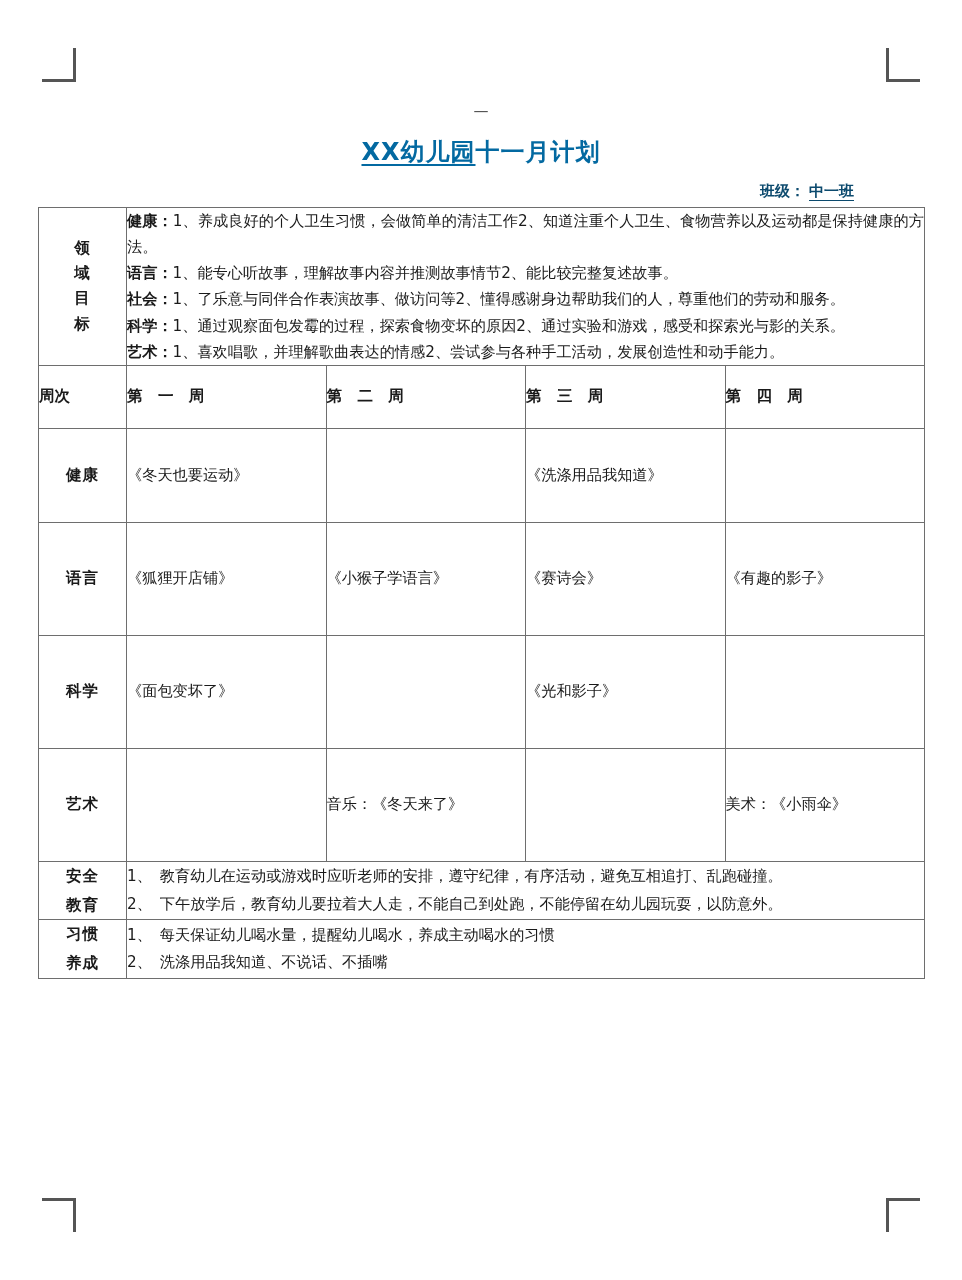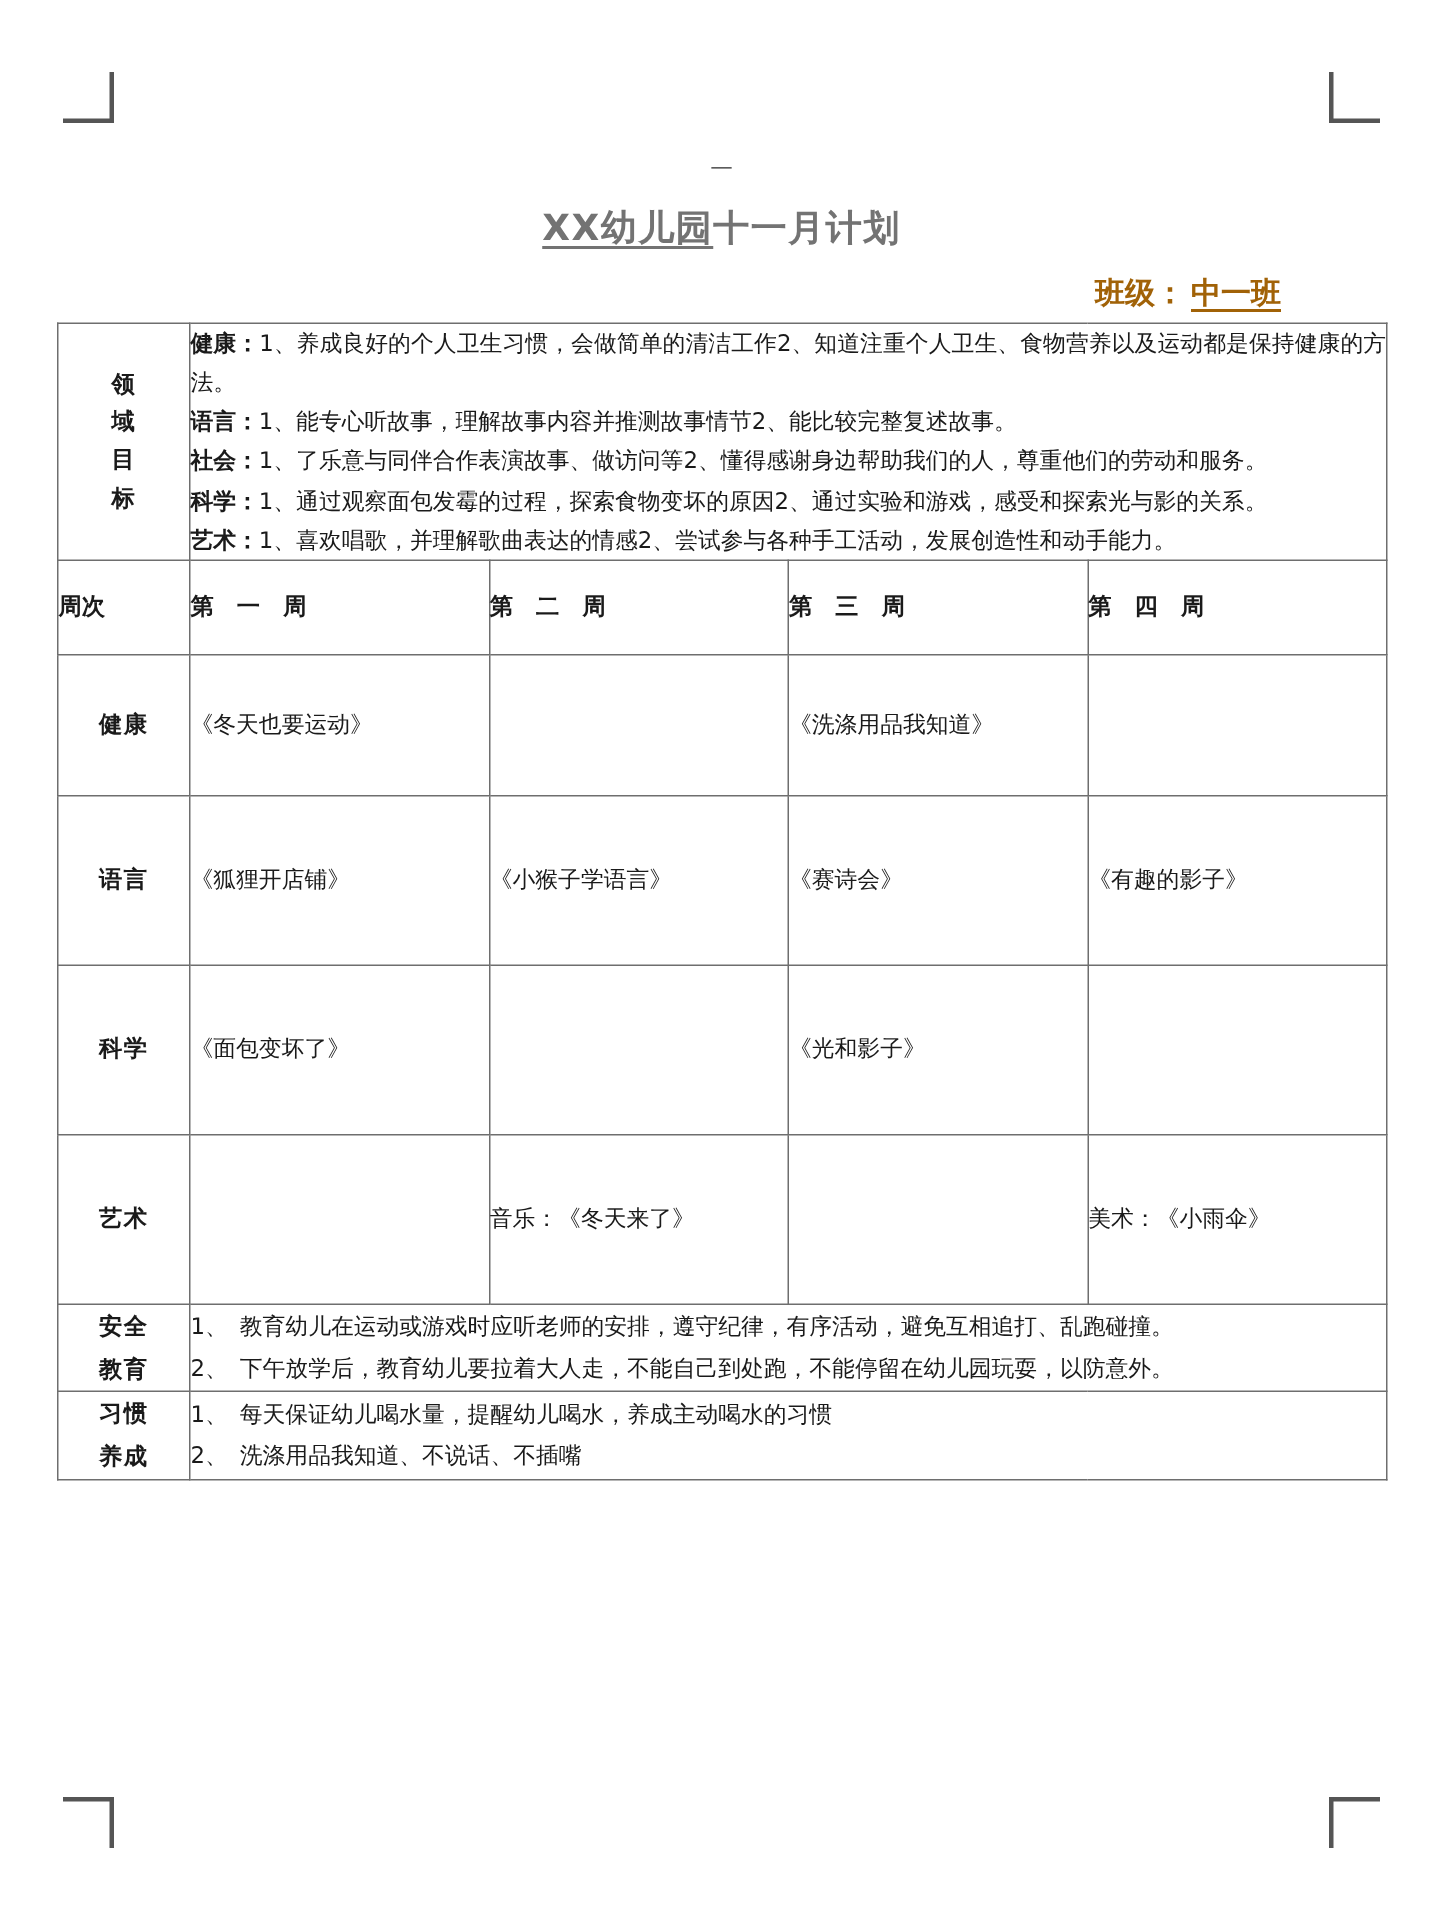--- a/index.html
+++ b/index.html
@@ -64,35 +64,35 @@
     color: #555;
     letter-spacing: 0;
   }
 
   .doc-title {
     text-align: center;
     margin-top: 18px;
     font-size: 24px;
     font-weight: bold;
     letter-spacing: 1px;
-    color: #737373;
+    color: #0369a1;
   }
   .doc-title .blank {
     text-decoration: underline;
     text-underline-offset: 4px;
   }
 
   .class-line {
     text-align: right;
     margin-top: 14px;
     margin-bottom: 6px;
     padding-right: 66px;
-    font-size: 20px;
-    font-weight: bold;
-    color: #a16207;
+    font-size: 15px;
+    font-weight: bold;
+    color: #0c4a6e;
   }
   .class-line .class-value {
     text-decoration: underline;
     text-underline-offset: 4px;
     padding: 0 4px;
     font-weight: bold;
   }
 
   
   table.plan {

